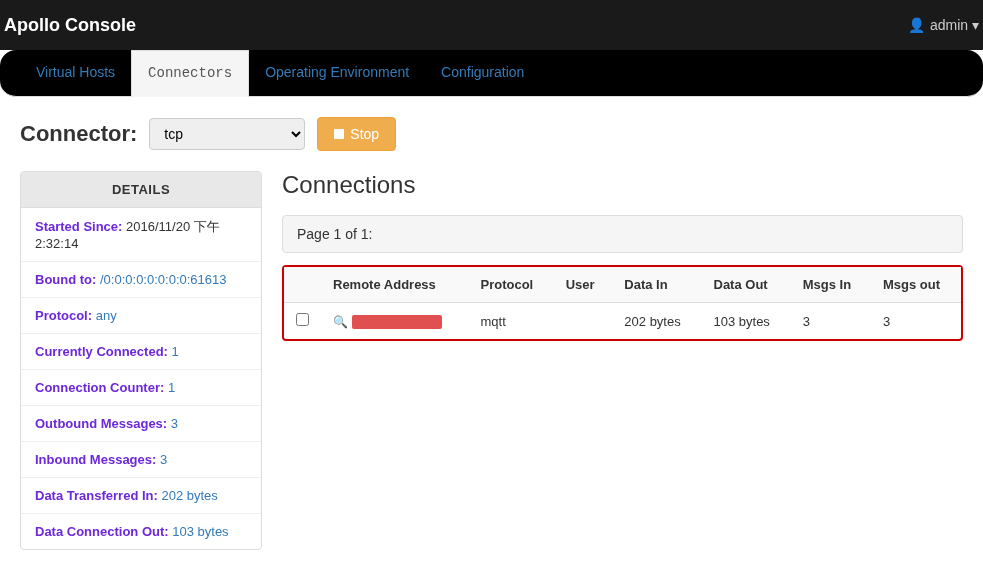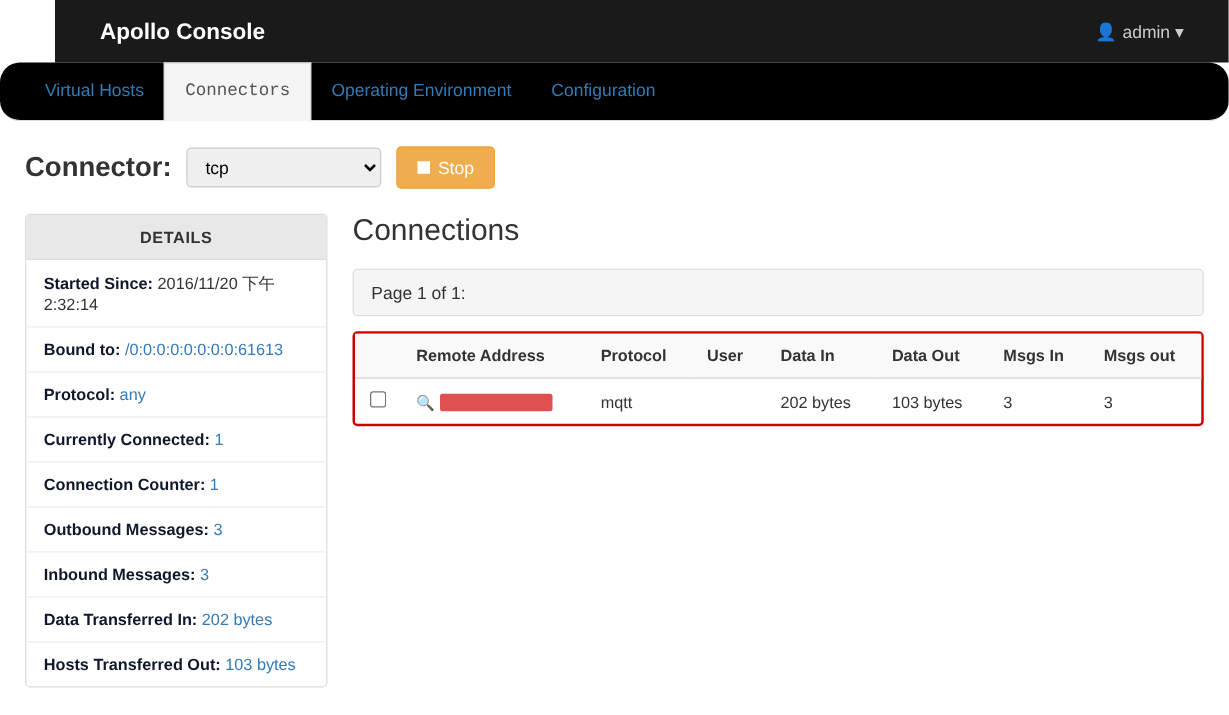--- a/index.html
+++ b/index.html
@@ -2,26 +2,25 @@
 <html><head>
   <meta charset="utf-8">
   <style>
     * { box-sizing: border-box; margin: 0; padding: 0; }
     body { font-family: "Helvetica Neue", Helvetica, Arial, sans-serif; font-size: 14px; color: #333; background: #fff; }
 
     
     .navbar {
       background: #1a1a1a;
       color: #fff;
-      padding: 0 36px;
+      padding: 0 4px;
       height: 50px;
       display: flex;
       align-items: center;
       justify-content: space-between;
-      margin-left: 44px;
     }
     .navbar-brand {
       font-size: 18px;
       font-weight: bold;
       color: #fff;
     }
     .navbar-user {
       color: #ccc;
       font-size: 14px;
       cursor: pointer;
@@ -126,21 +125,21 @@
       border-bottom: 1px solid #ddd;
       letter-spacing: 0.5px;
     }
     .sidebar-item {
       padding: 10px 14px;
       border-bottom: 1px solid #eee;
       font-size: 13px;
       color: #555;
     }
     .sidebar-item:last-child { border-bottom: none; }
-    .sidebar-item span.label { font-weight: bold; color: #0f172a; text-align: center; }
+    .sidebar-item span.label { font-weight: bold; color: #6d28d9; text-align: center; }
     .sidebar-item span.value { color: #337ab7; }
     .sidebar-item span.value-normal { color: #333; }
 
     
     .content-area {
       flex: 1;
     }
     .connections-title {
       font-size: 24px;
       font-weight: 300;
@@ -269,21 +268,21 @@
       </div>
       <div class="sidebar-item">
         <span class="label">Inbound Messages:</span>
         <span class="value">3</span>
       </div>
       <div class="sidebar-item">
         <span class="label">Data Transferred In:</span>
         <span class="value">202 bytes</span>
       </div>
       <div class="sidebar-item">
-        <span class="label">Hosts Transferred Out:</span>
+        <span class="label">Data Connection Out:</span>
         <span class="value">103 bytes</span>
       </div>
     </div>
 
     <div class="content-area">
       <h2 class="connections-title">Connections</h2>
 
       <div class="page-info">Page 1 of 1:</div>
 
       <div class="connections-table-wrapper">

